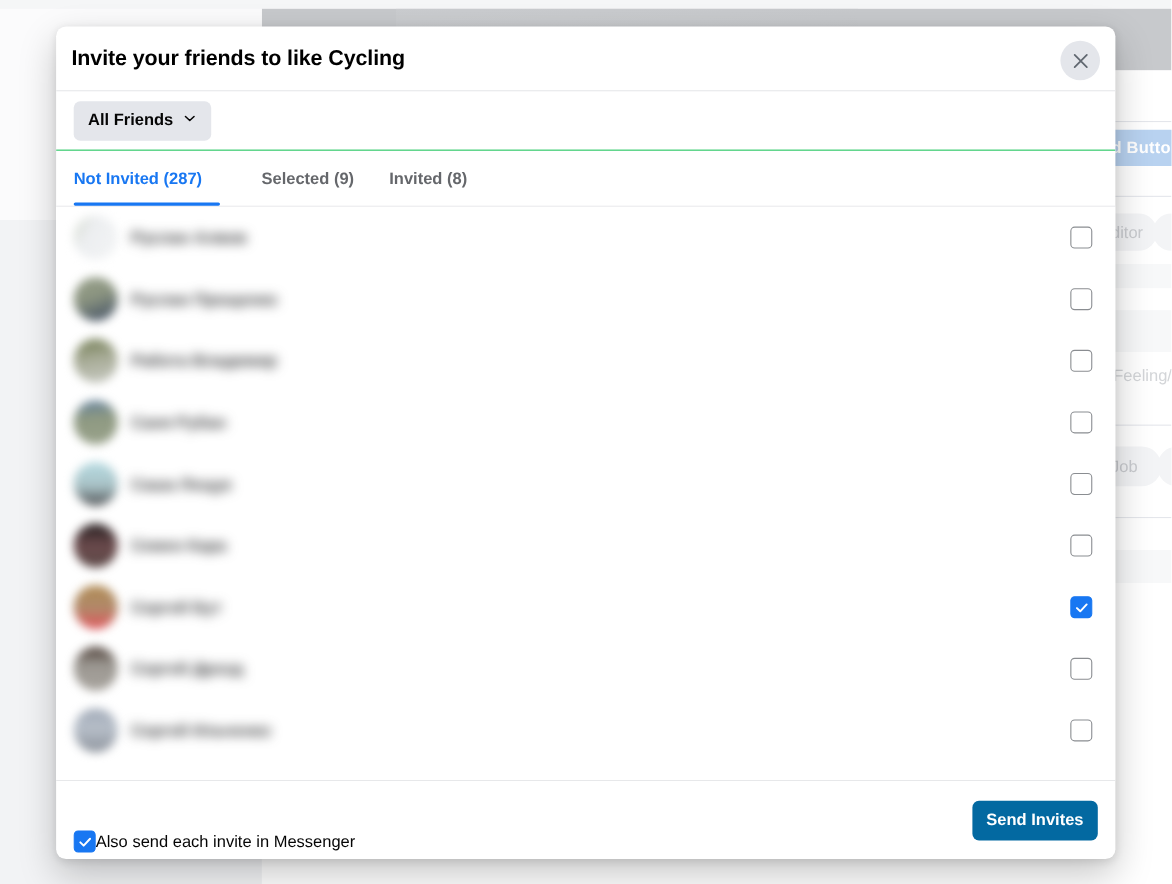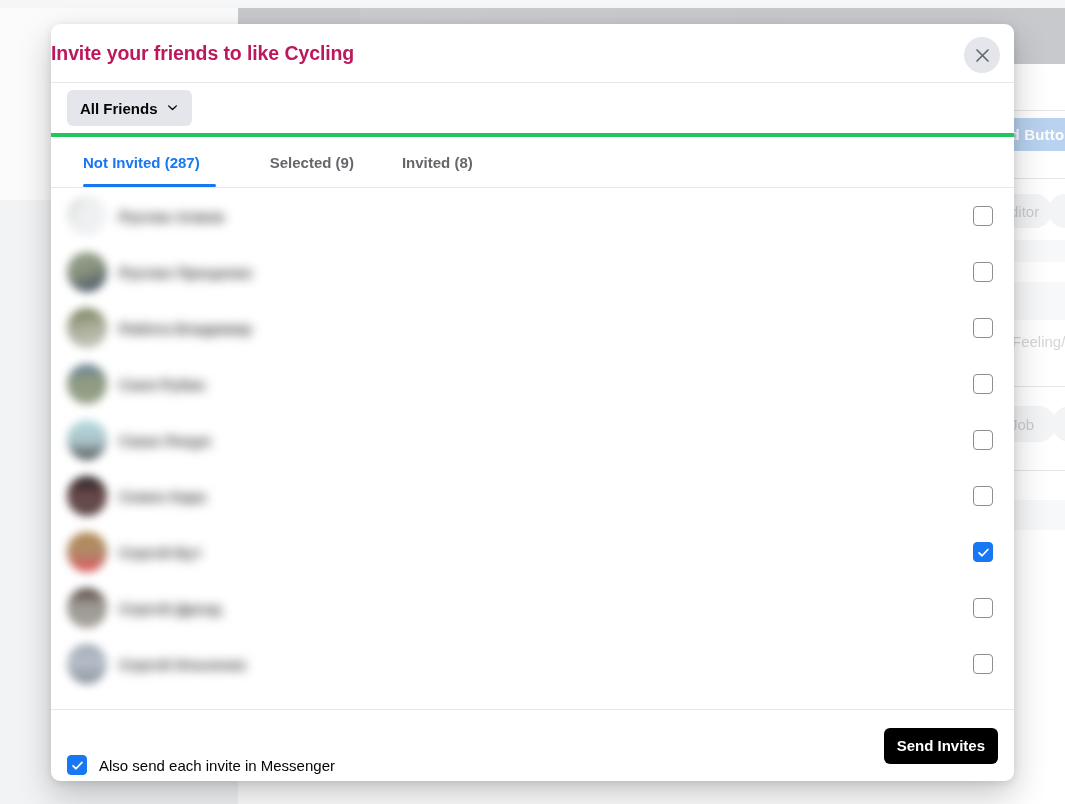--- a/index.html
+++ b/index.html
@@ -115,25 +115,25 @@
   .modal-header {
     position: relative;
     height: 58px;
     flex: none;
     border-bottom: 1px solid #e7e8ea;
     display: flex;
     align-items: center;
   }
   .modal-title {
     position: absolute;
-    left: 0;
+    left: 14px;
     top: 18px;
     font-size: 19.5px;
     font-weight: bold;
-    color: #be185d;
+    color: #000000;
     letter-spacing: -0.1px;
   }
   .close-btn {
     position: absolute;
     right: 14px;
     top: 13px;
     width: 36px;
     height: 36px;
     border-radius: 50%;
     background: #e4e6eb;
@@ -143,21 +143,21 @@
     cursor: pointer;
     border: none;
     padding: 0;
   }
   .close-btn svg { display: block; }
 
   
   .filter-bar {
     flex: none;
     height: 54px;
-    border-bottom: 4px solid #22c55e;
+    border-bottom: 1px solid #22c55e;
     display: flex;
     align-items: center;
     padding-left: 16px;
     box-sizing: border-box;
   }
   .filter-chip {
     display: inline-flex;
     align-items: center;
     gap: 8px;
     height: 36px;
@@ -189,21 +189,20 @@
     align-items: center;
     padding: 0 16px;
     font-size: 15px;
     font-weight: bold;
     color: #65676b;
     cursor: pointer;
     background: none;
     border: none;
     font-family: inherit;
     white-space: nowrap;
-    margin-left: 16px;
   }
   .tab:first-child { padding-left: 0; margin-right: 22px; }
   .tab.is-active { color: #1877f2; }
   .tab.is-active::after {
     content: "";
     position: absolute;
     left: 0;
     right: 16px;
     bottom: 0;
     height: 3px;
@@ -274,21 +273,20 @@
     height: 72px;
     border-top: 1px solid #e7e8ea;
     display: flex;
     align-items: center;
     padding: 0 16px;
     box-sizing: border-box;
   }
   .footer-left {
     display: flex;
     align-items: center;
-    gap: 12px;
     flex: 1 1 auto;
     margin-top: 39px;
   }
   .cb-footer {
     position: relative;
     width: 20px;
     height: 20px;
     border-radius: 4px;
     background: #1877f2;
     border: 1.6px solid #1877f2;
@@ -298,21 +296,21 @@
     justify-content: center;
     cursor: pointer;
     flex: none;
   }
   .footer-label {
     font-size: 15px;
     color: #050505;
     font-weight: normal;
   }
   .send-btn {
-    background: #000000;
+    background: #0369a1;
     color: #ffffff;
     font-family: inherit;
     font-size: 15px;
     font-weight: bold;
     border: none;
     border-radius: 6px;
     height: 36px;
     padding: 0 13px;
     cursor: pointer;
   }

